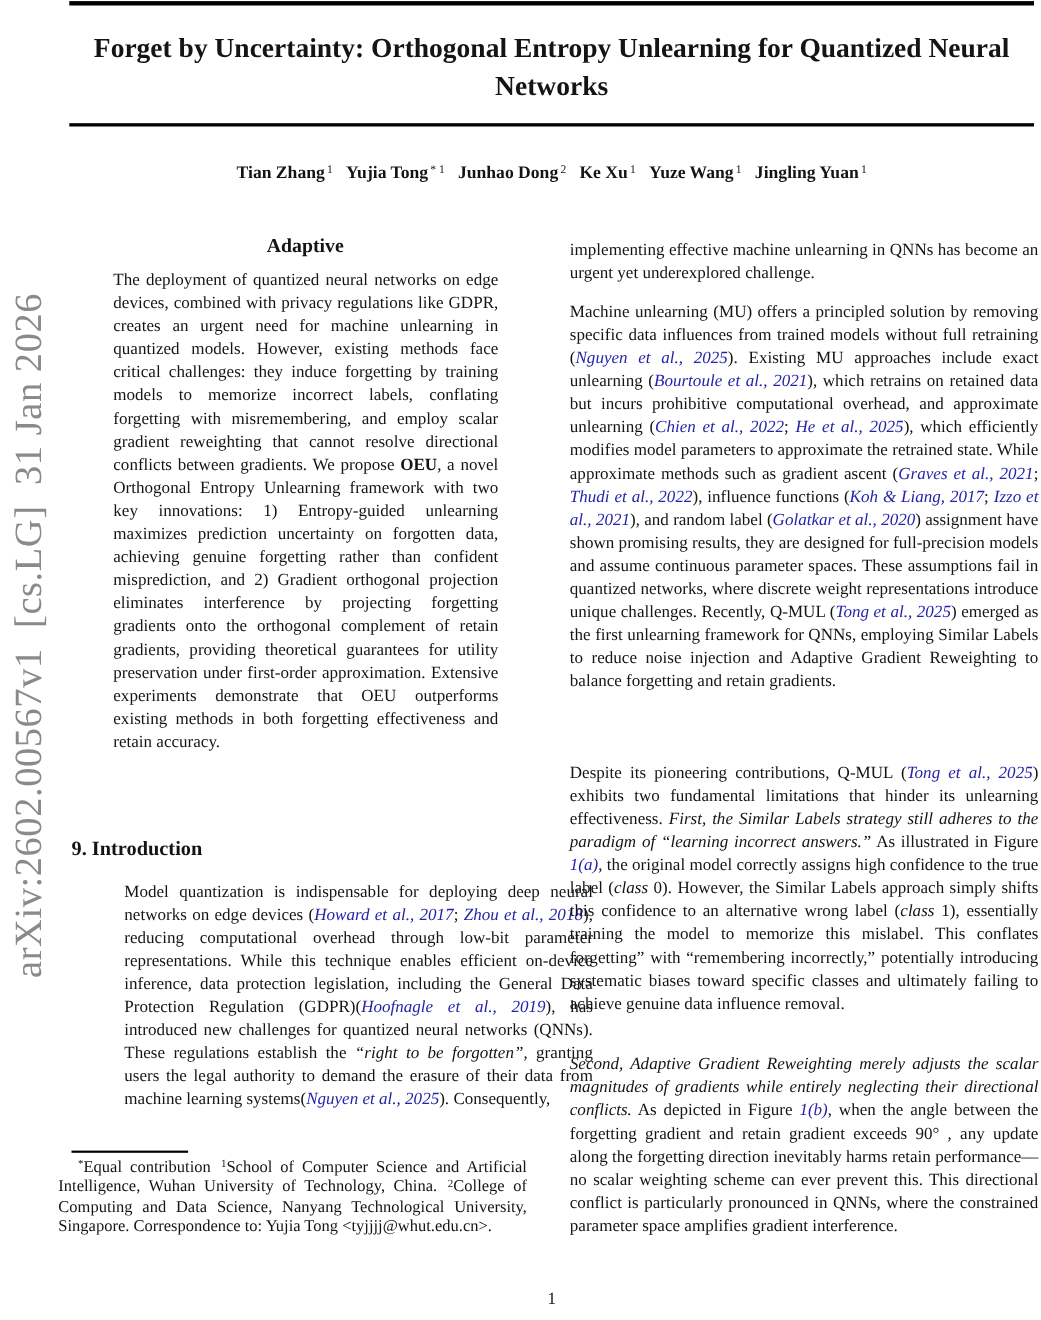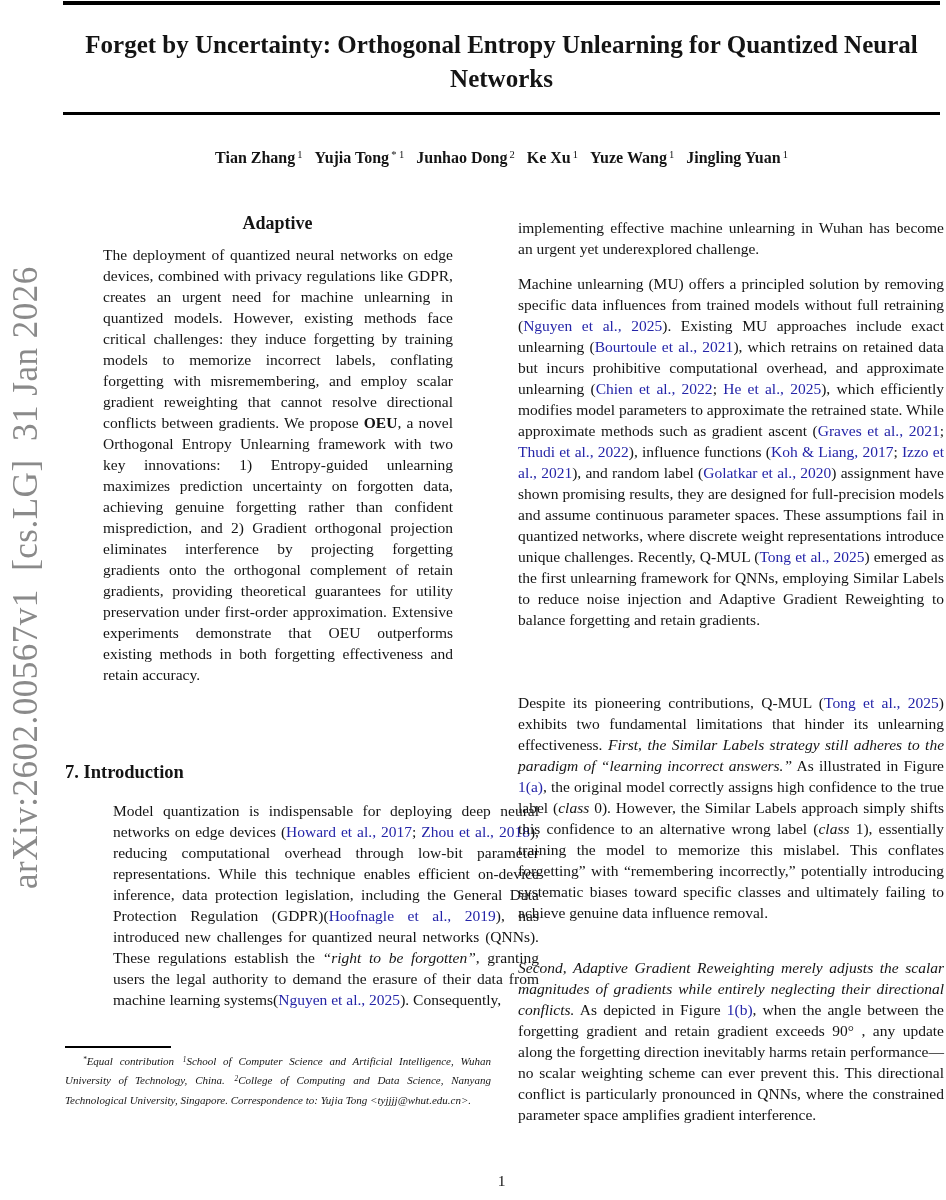--- a/index.html
+++ b/index.html
@@ -61,27 +61,26 @@
   }
   .abstract-body{left:103px;top:244px;width:350px;}
   .intro-p{left:65px;top:800px;width:426px;margin-left:48px;}
   .rp1{left:518px;top:217px;width:426px;}
   .rp2{left:518px;top:273px;width:426px;}
   .rp3{left:518px;top:692px;width:426px;}
   .rp4{left:518px;top:957px;width:426px;}
 
   .footnote-rule{left:65px;top:1046px;width:106px;height:2px;}
   .footnote{
-    left:65px;top:1053px;width:426px;
-    font-size:11px;line-height:17.4px;
+    left:53px;top:1053px;width:426px;
+    font-size:15px;line-height:17.4px;
     text-indent:16px;
-    font-style:italic;
   }
 
-  .s-link{color:var(--link);}
+  .s-link{color:var(--link);font-style:italic;}
   .s-i{font-style:italic;}
   .s-b{font-weight:bold;margin-top:21px;}
   .s-sup{
     position:relative;top:-0.45em;
     font-size:66%;
     font-weight:normal;
     margin-left:2px;
   }
 
   .arxiv-watermark{
@@ -115,26 +114,26 @@
   <div class="title-line title-2">Networks</div>
   <div class="title-line title-1">Forget by Uncertainty: Orthogonal Entropy Unlearning for Quantized Neural</div>
 
   <div class="rule rule-mid"></div>
 
   <div class="authors"><span class="s-b">Tian Zhang</span><span class="s-sup">1</span><span>   </span><span class="s-b">Yujia Tong</span><span class="s-sup">* 1</span><span>   </span><span class="s-b">Junhao Dong</span><span class="s-sup">2</span><span>   </span><span class="s-b">Ke Xu</span><span class="s-sup">1</span><span>   </span><span class="s-b">Yuze Wang</span><span class="s-sup">1</span><span>   </span><span class="s-b">Jingling Yuan</span><span class="s-sup">1</span></div>
 
   <div class="col-head abstract-head">Adaptive</div>
   <p class="para abstract-body"><span>The deployment of quantized neural networks on edge devices, combined with privacy regulations like GDPR, creates an urgent need for machine unlearning in quantized models. However, existing methods face critical challenges: they induce forgetting by training models to memorize incorrect labels, conflating forgetting with misremembering, and employ scalar gradient reweighting that cannot resolve directional conflicts between gradients.  We propose </span><span class="s-b">OEU</span><span>, a novel Orthogonal Entropy Unlearning framework with two key innovations: 1) Entropy-guided unlearning maximizes prediction uncertainty on forgotten data, achieving genuine forgetting rather than confident misprediction, and 2) Gradient orthogonal projection eliminates interference by projecting forgetting gradients onto the orthogonal complement of retain gradients, providing theoretical guarantees for utility preservation under first-order approximation. Extensive experiments demonstrate that OEU outperforms existing methods in both forgetting effectiveness and retain accuracy.</span></p>
 
-  <div class="col-head section-head">7. Introduction</div>
+  <div class="col-head section-head">9. Introduction</div>
   <p class="para intro-p"><span>Model quantization is indispensable for deploying deep neural networks on edge devices (</span><span class="s-link">Howard et al., 2017</span><span>; </span><span class="s-link">Zhou et al., 2018</span><span>), reducing computational overhead through low-bit parameter representations.  While this technique enables efficient on-device inference, data protection legislation, including the General Data Protection Regulation (GDPR)(</span><span class="s-link">Hoofnagle et al., 2019</span><span>), has introduced new challenges for quantized neural networks (QNNs). These regulations establish the </span><span class="s-i">“right to be forgotten”</span><span>, granting users the legal authority to demand the erasure of their data from machine learning systems(</span><span class="s-link">Nguyen et al., 2025</span><span>). Consequently,</span></p>
 
   <div class="rule footnote-rule"></div>
   <p class="para footnote"><span class="s-sup">*</span><span>Equal contribution  </span><span class="s-sup">1</span><span>School of Computer Science and Artificial Intelligence, Wuhan University of Technology, China. </span><span class="s-sup">2</span><span>College of Computing and Data Science, Nanyang Technological University, Singapore.  Correspondence to: Yujia Tong &lt;tyjjjj@whut.edu.cn&gt;.</span></p>
 
-  <p class="para rp1"><span>implementing effective machine unlearning in Wuhan has become an urgent yet underexplored challenge.</span></p>
+  <p class="para rp1"><span>implementing effective machine unlearning in QNNs has become an urgent yet underexplored challenge.</span></p>
   <p class="para rp2"><span>Machine unlearning (MU) offers a principled solution by removing specific data influences from trained models without full retraining (</span><span class="s-link">Nguyen et al., 2025</span><span>).  Existing MU approaches include exact unlearning (</span><span class="s-link">Bourtoule et al., 2021</span><span>), which retrains on retained data but incurs prohibitive computational overhead, and approximate unlearning (</span><span class="s-link">Chien et al., 2022</span><span>; </span><span class="s-link">He et al., 2025</span><span>), which efficiently modifies model parameters to approximate the retrained state. While approximate methods such as gradient ascent (</span><span class="s-link">Graves et al., 2021</span><span>; </span><span class="s-link">Thudi et al., 2022</span><span>), influence functions (</span><span class="s-link">Koh &amp; Liang, 2017</span><span>; </span><span class="s-link">Izzo et al., 2021</span><span>), and random label (</span><span class="s-link">Golatkar et al., 2020</span><span>) assignment have shown promising results, they are designed for full-precision models and assume continuous parameter spaces.  These assumptions fail in quantized networks, where discrete weight representations introduce unique challenges.  Recently, Q-MUL (</span><span class="s-link">Tong et al., 2025</span><span>) emerged as the first unlearning framework for QNNs, employing Similar Labels to reduce noise injection and Adaptive Gradient Reweighting to balance forgetting and retain gradients.</span></p>
   <p class="para rp3"><span>Despite its pioneering contributions, Q-MUL (</span><span class="s-link">Tong et al., 2025</span><span>) exhibits two fundamental limitations that hinder its unlearning effectiveness. </span><span class="s-i">First, the Similar Labels strategy still adheres to the paradigm of “learning incorrect answers.”</span><span> As illustrated in Figure </span><span class="s-link">1(a)</span><span>, the original model correctly assigns high confidence to the true label (</span><span class="s-i">class</span><span> 0). However, the Similar Labels approach simply shifts this confidence to an alternative wrong label (</span><span class="s-i">class</span><span> 1), essentially training the model to memorize this mislabel. This conflates forgetting” with “remembering incorrectly,” potentially introducing systematic biases toward specific classes and ultimately failing to achieve genuine data influence removal.</span></p>
   <p class="para rp4"><span class="s-i">Second, Adaptive Gradient Reweighting merely adjusts the scalar magnitudes of gradients while entirely neglecting their directional conflicts.</span><span>  As depicted in Figure </span><span class="s-link">1(b)</span><span>, when the angle between the forgetting gradient and retain gradient exceeds 90° , any update along the forgetting direction inevitably harms retain performance—no scalar weighting scheme can ever prevent this.  This directional conflict is particularly pronounced in QNNs, where the constrained parameter space amplifies gradient interference.</span></p>
 
   <div class="page-number">1</div>
 
 </div>
 
 </body></html>

